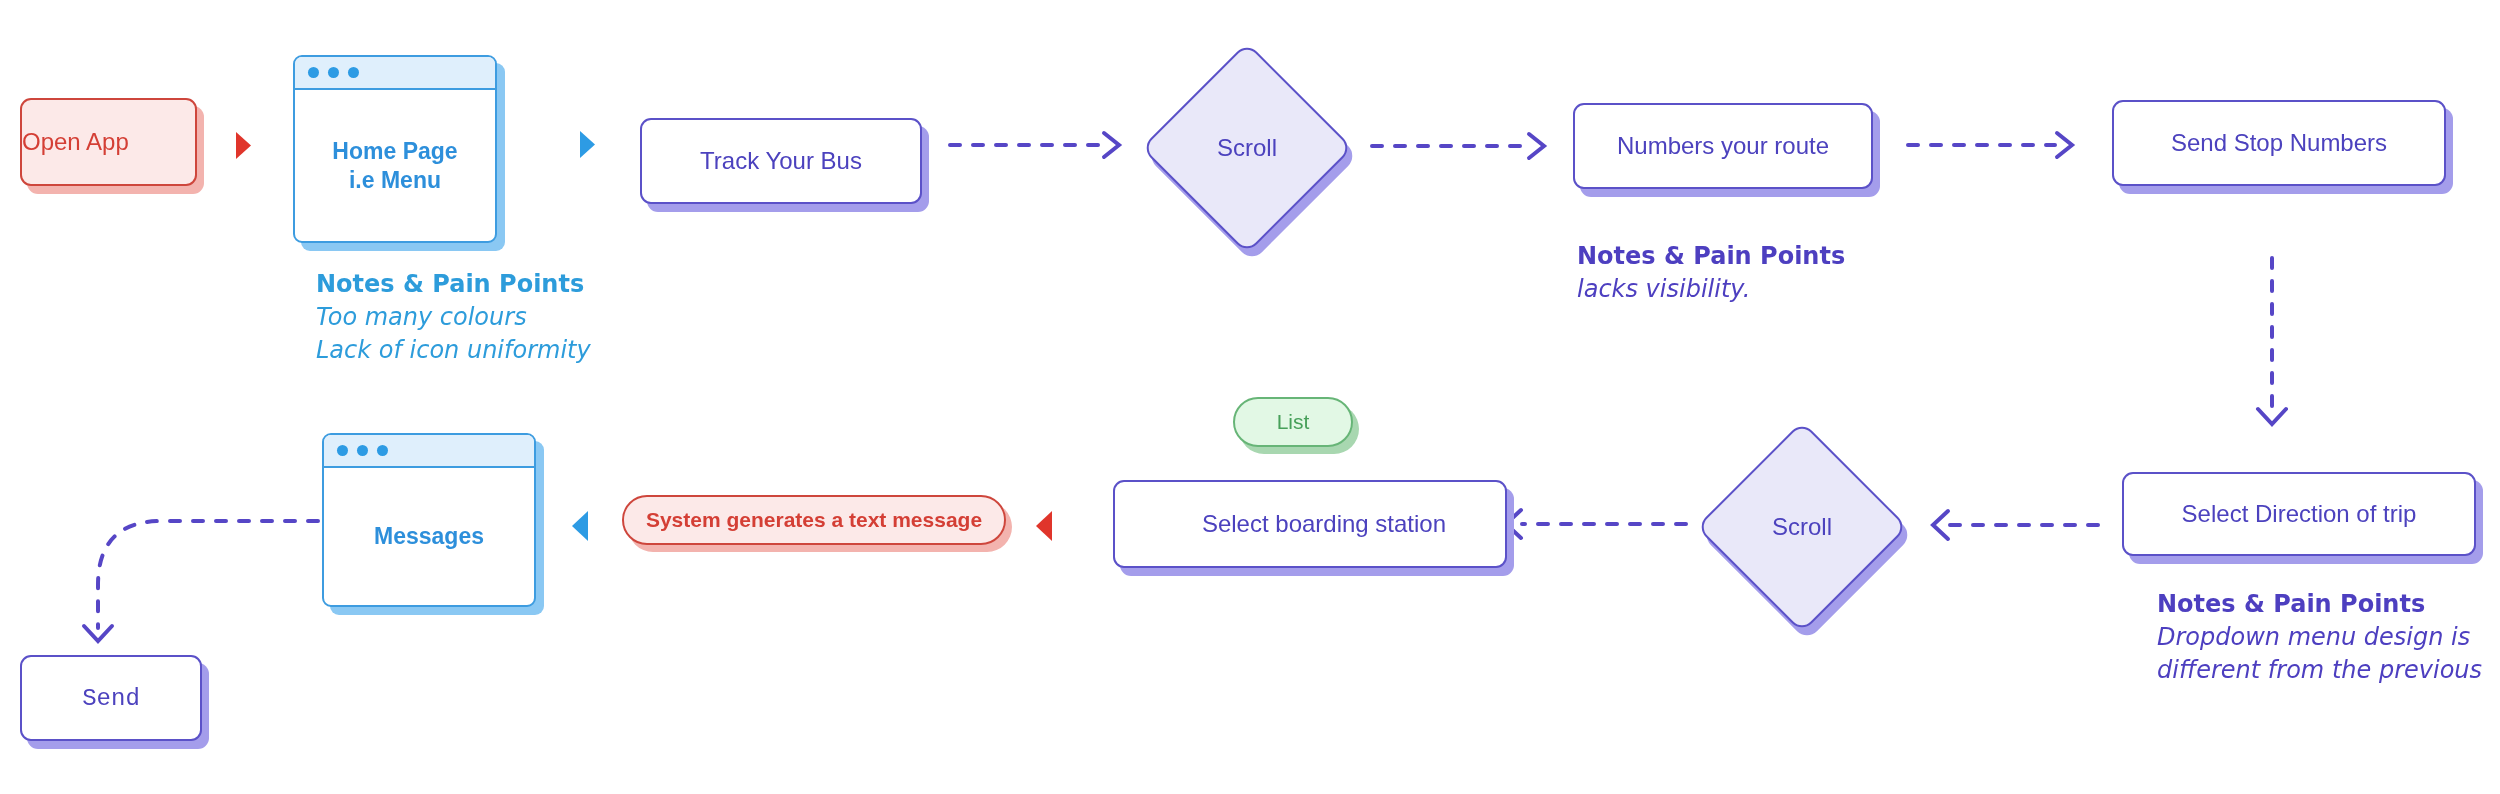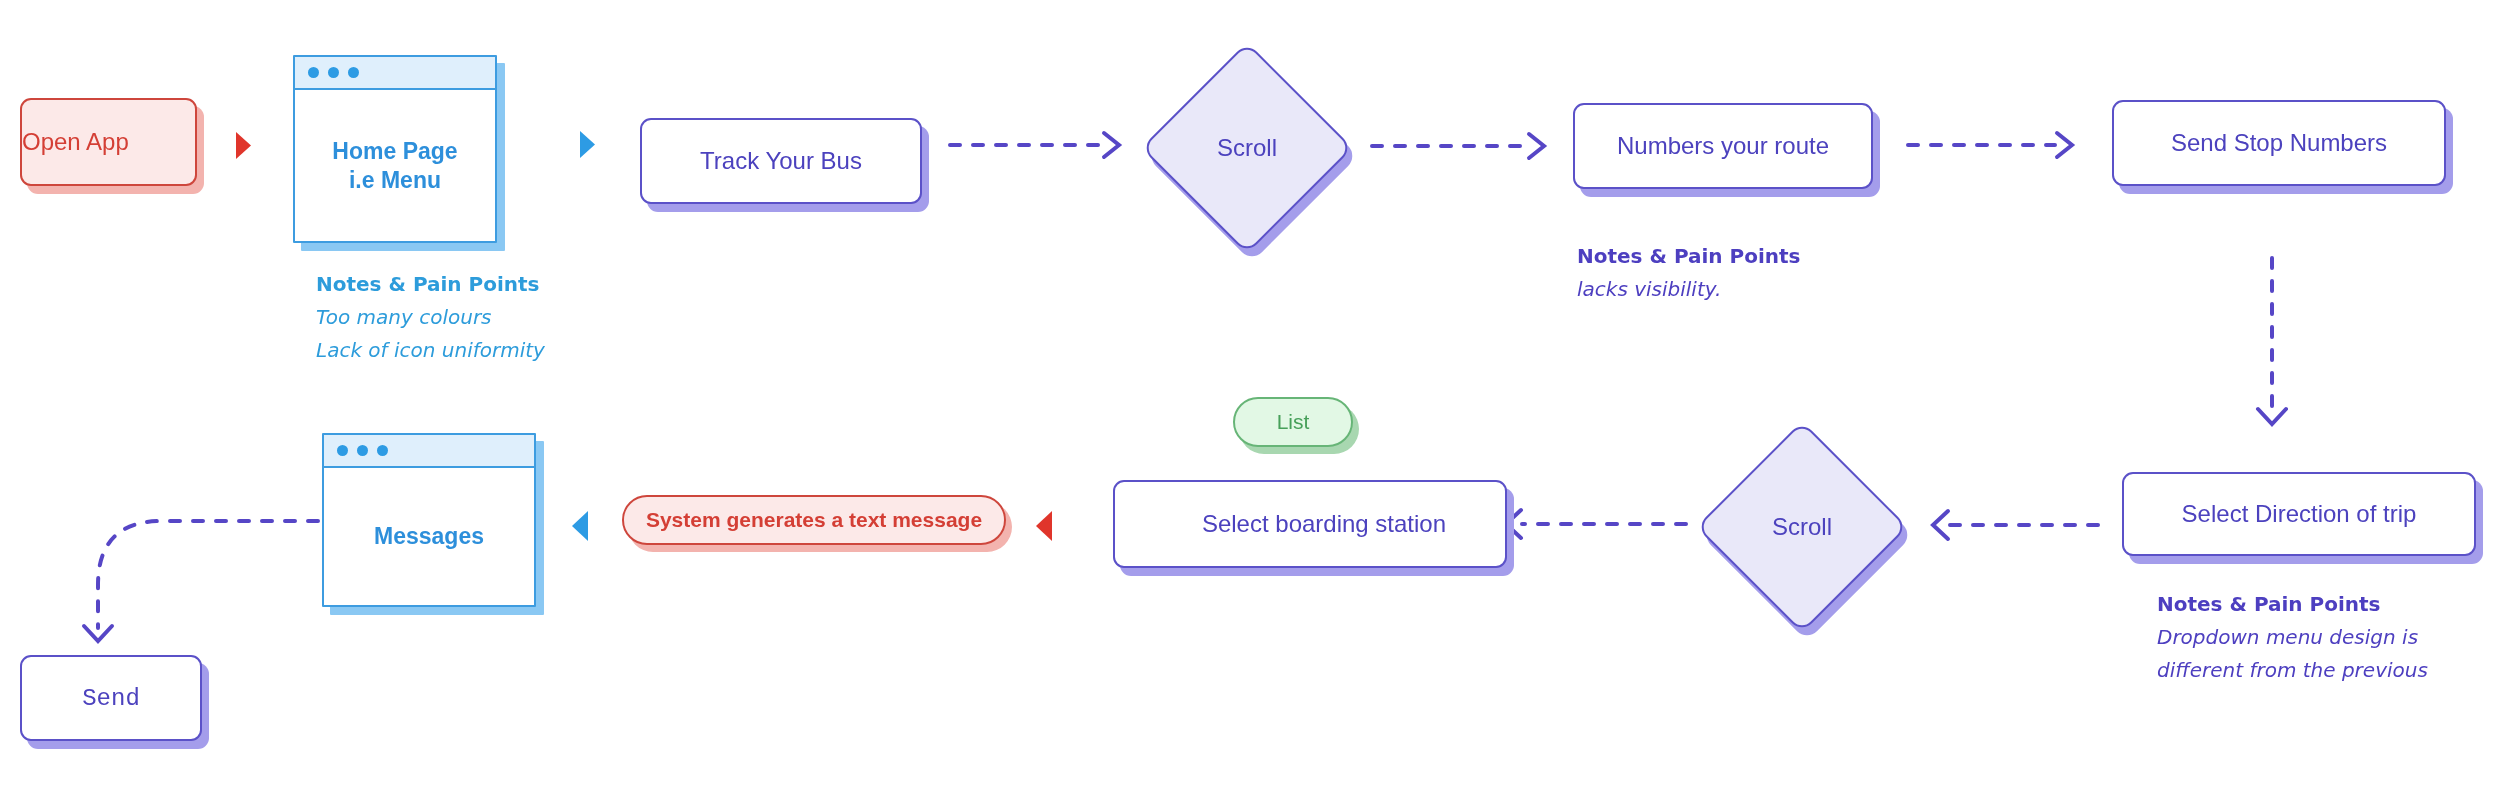--- a/index.html
+++ b/index.html
@@ -30,21 +30,21 @@
   svg.connectors{position:absolute;left:0;top:0;pointer-events:none;}
 
   
   .pbox{position:absolute;background:#ffffff;border:2px solid var(--purple-border);
         border-radius:11px;box-shadow:7px 8px 0 var(--purple-shadow);
         display:flex;align-items:center;justify-content:center;
         color:var(--purple-text);font-size:24px;}
 
   
   .window{position:absolute;background:#ffffff;border:2px solid var(--blue-border);
-          border-radius:1px;box-shadow:8px 8px 0 var(--blue-shadow);overflow:hidden;
+          border-radius:9px;box-shadow:8px 8px 0 var(--blue-shadow);overflow:hidden;
           display:flex;flex-direction:column;}
   .titlebar{height:31px;flex:0 0 31px;background:var(--blue-fill);
             border-bottom:2px solid var(--blue-border);
             display:flex;align-items:center;gap:9px;padding-left:13px;}
   .wdot{width:11px;height:11px;border-radius:50%;background:var(--blue-tri);}
   .wbody{flex:1;display:flex;flex-direction:column;align-items:center;justify-content:center;
          color:var(--blue-text);font-weight:bold;font-size:23px;line-height:29px;text-align:center;}
 
   
   .diamond-wrap{position:absolute;filter:drop-shadow(5px 8px 0 var(--purple-shadow));}
@@ -68,21 +68,21 @@
         color:var(--red-text);font-size:24px;}
 
   
   .tri{position:absolute;}
   .tri.right{clip-path:polygon(0 0,100% 50%,0 100%);}
   .tri.left{clip-path:polygon(100% 0,0 50%,100% 100%);}
   .tri.red{background:var(--red-tri);}
   .tri.blue{background:var(--blue-tri);}
 
   
-  .notes{position:absolute;font-family:"DejaVu Sans",sans-serif;font-size:20px;line-height:33px;}
+  .notes{position:absolute;font-family:"DejaVu Sans",sans-serif;font-size:24px;line-height:33px;}
   .notes .ntitle{font-weight:bold;}
   .notes .nline{font-style:italic;}
   .notes.blue{color:var(--blue-notes);}
   .notes.purple{color:#4d3fc0;}
 </style>
 </head>
 <body>
 
 <div id="canvas">
 

